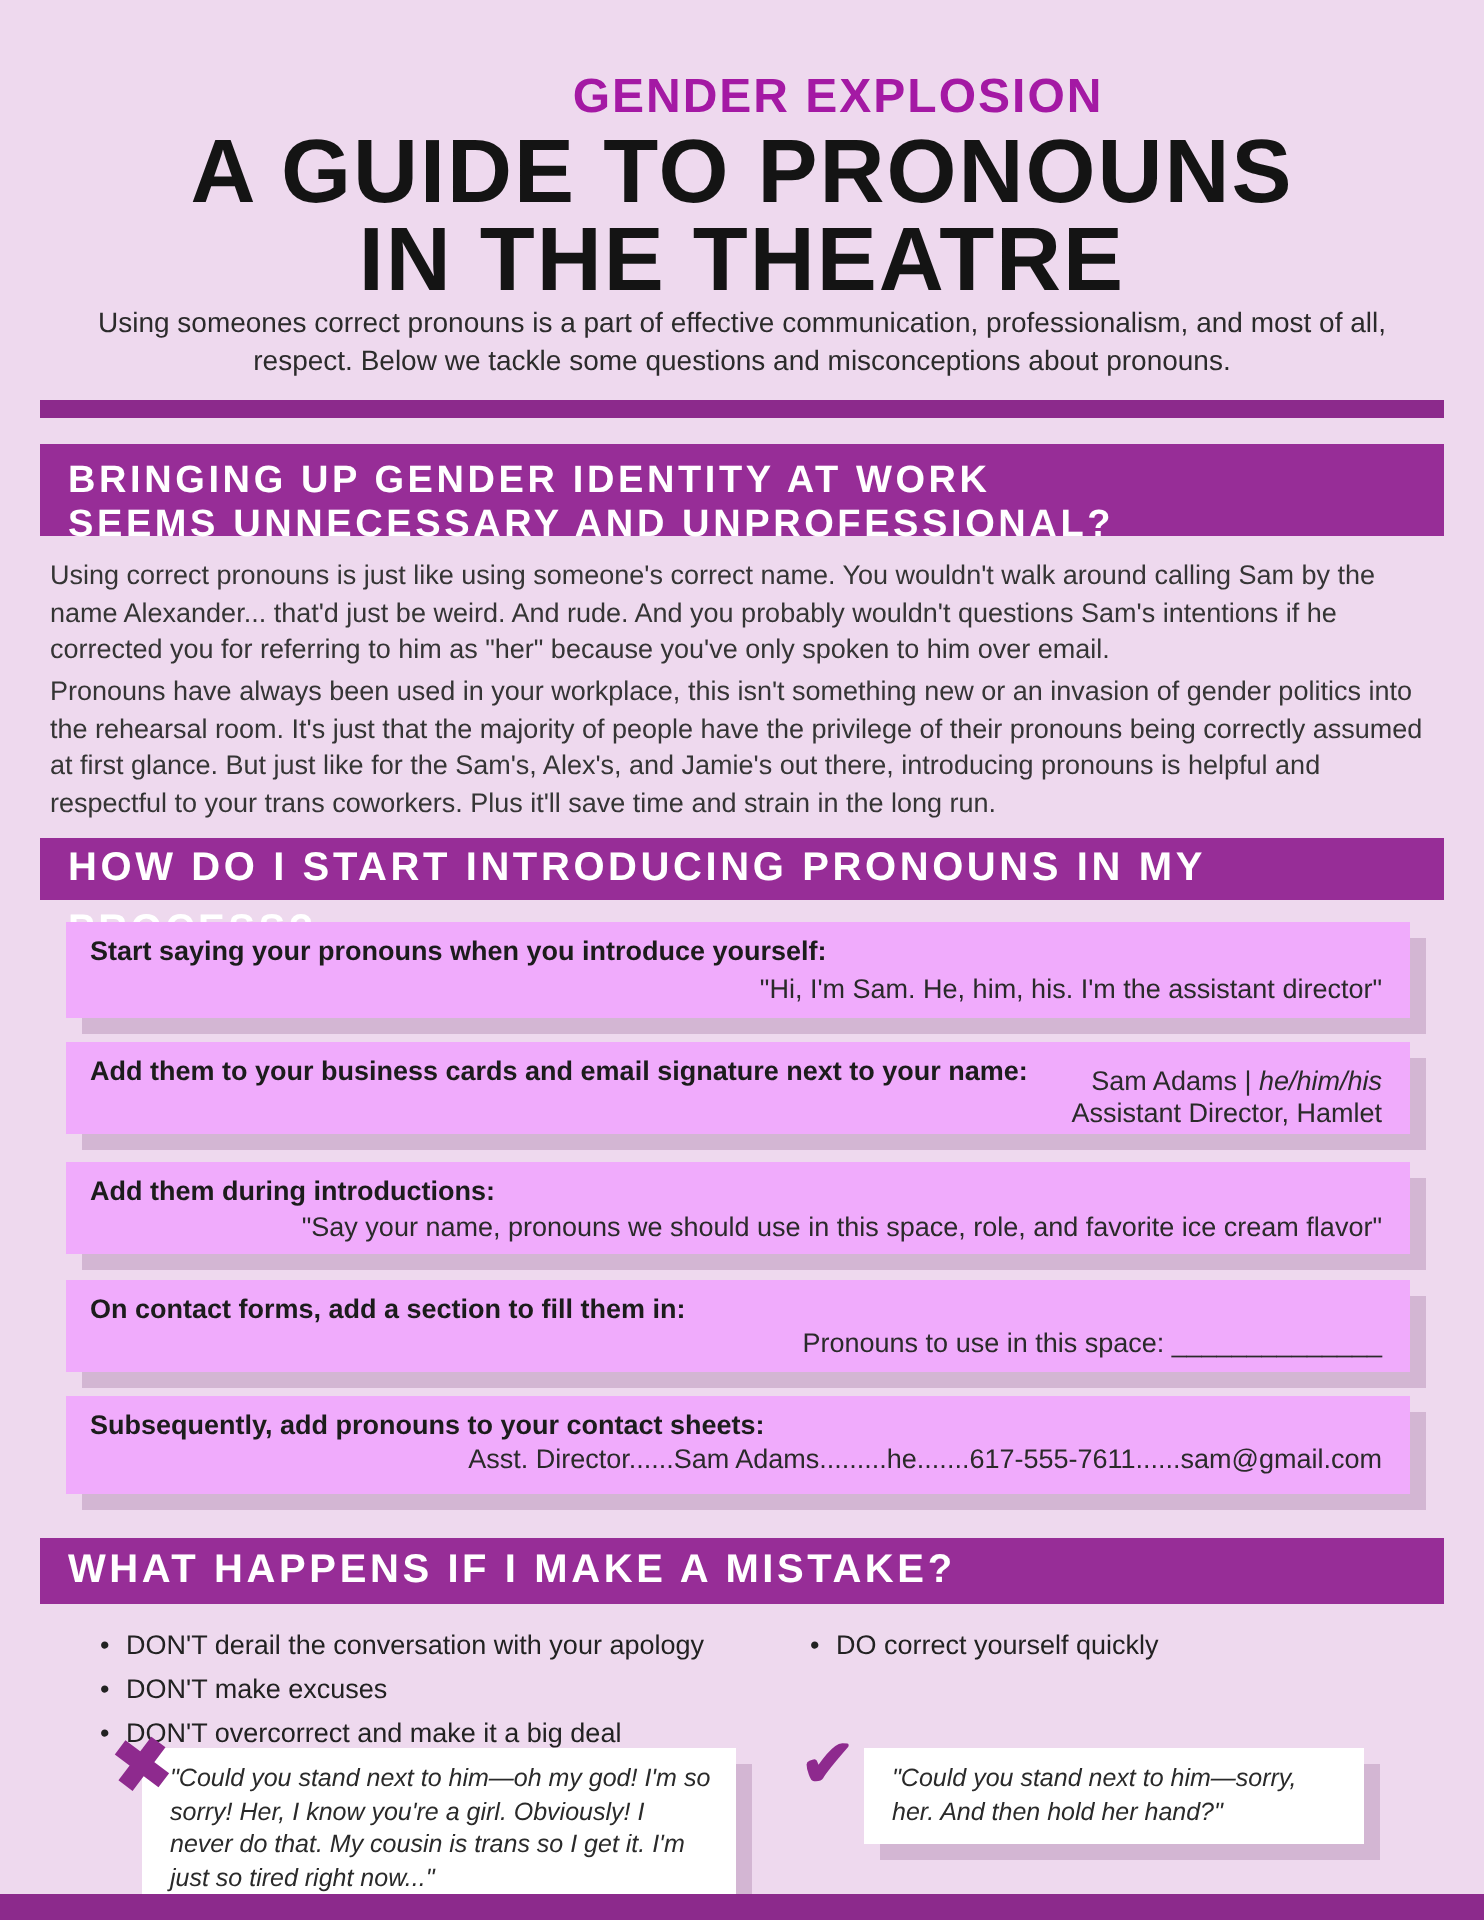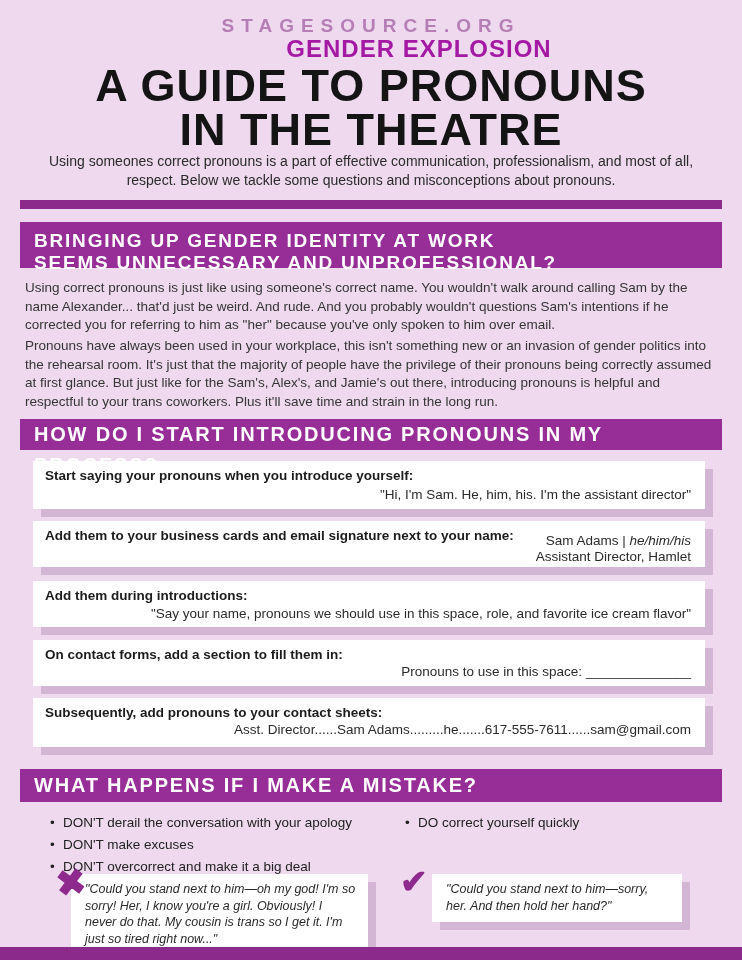--- a/index.html
+++ b/index.html
@@ -38,21 +38,21 @@
   .banner1 { top:222px; height:46px; font-size:19px; line-height:22px; padding-top:14px; display:flex; flex-direction:column; justify-content:center; }
   .banner2 { top:419px; height:31px; font-size:20px; line-height:31px; }
   .banner3 { top:769px; height:33px; font-size:20px; line-height:33px; }
   .para {
     position:absolute; left:25px; width:694px;
     font-size:13.5px; line-height:18.5px; color:#353535;
   }
   .para1 { top:279px; }
   .para2 { top:337px; }
   .card {
-    position:absolute; left:33px; width:672px; background:#ffffff;
+    position:absolute; left:33px; width:672px; background:#f0abfc;
     box-shadow:8px 8px 0 0 #d3b6d3;
   }
   .card .label {
     position:absolute; top:7px; left:12px;
     font-size:13.5px; font-weight:bold; color:#1c1c1c;
   }
   .card .example {
     position:absolute; right:14px; font-size:13.5px; color:#2a2a2a;
     text-align:right; white-space:nowrap;
   }
@@ -90,21 +90,20 @@
   .bottom-bar {
     position:absolute; top:947px; left:0; width:742px; height:13px;
     background:#8c2a8c;
   }
 </style>
 </head>
 <body>
 
 <div class="page">
 
-  <div class="site">STAGESOURCE.ORG</div>
   <div class="brand">GENDER EXPLOSION</div>
 
   <div class="title">
     <div>A GUIDE TO PRONOUNS</div>
     <div>IN THE THEATRE</div>
   </div>
 
   <div class="intro">Using someones correct pronouns is a part of effective communication, professionalism, and most of all, respect.  Below we tackle some questions and misconceptions about pronouns.</div>
 
   <div class="divider"></div>

